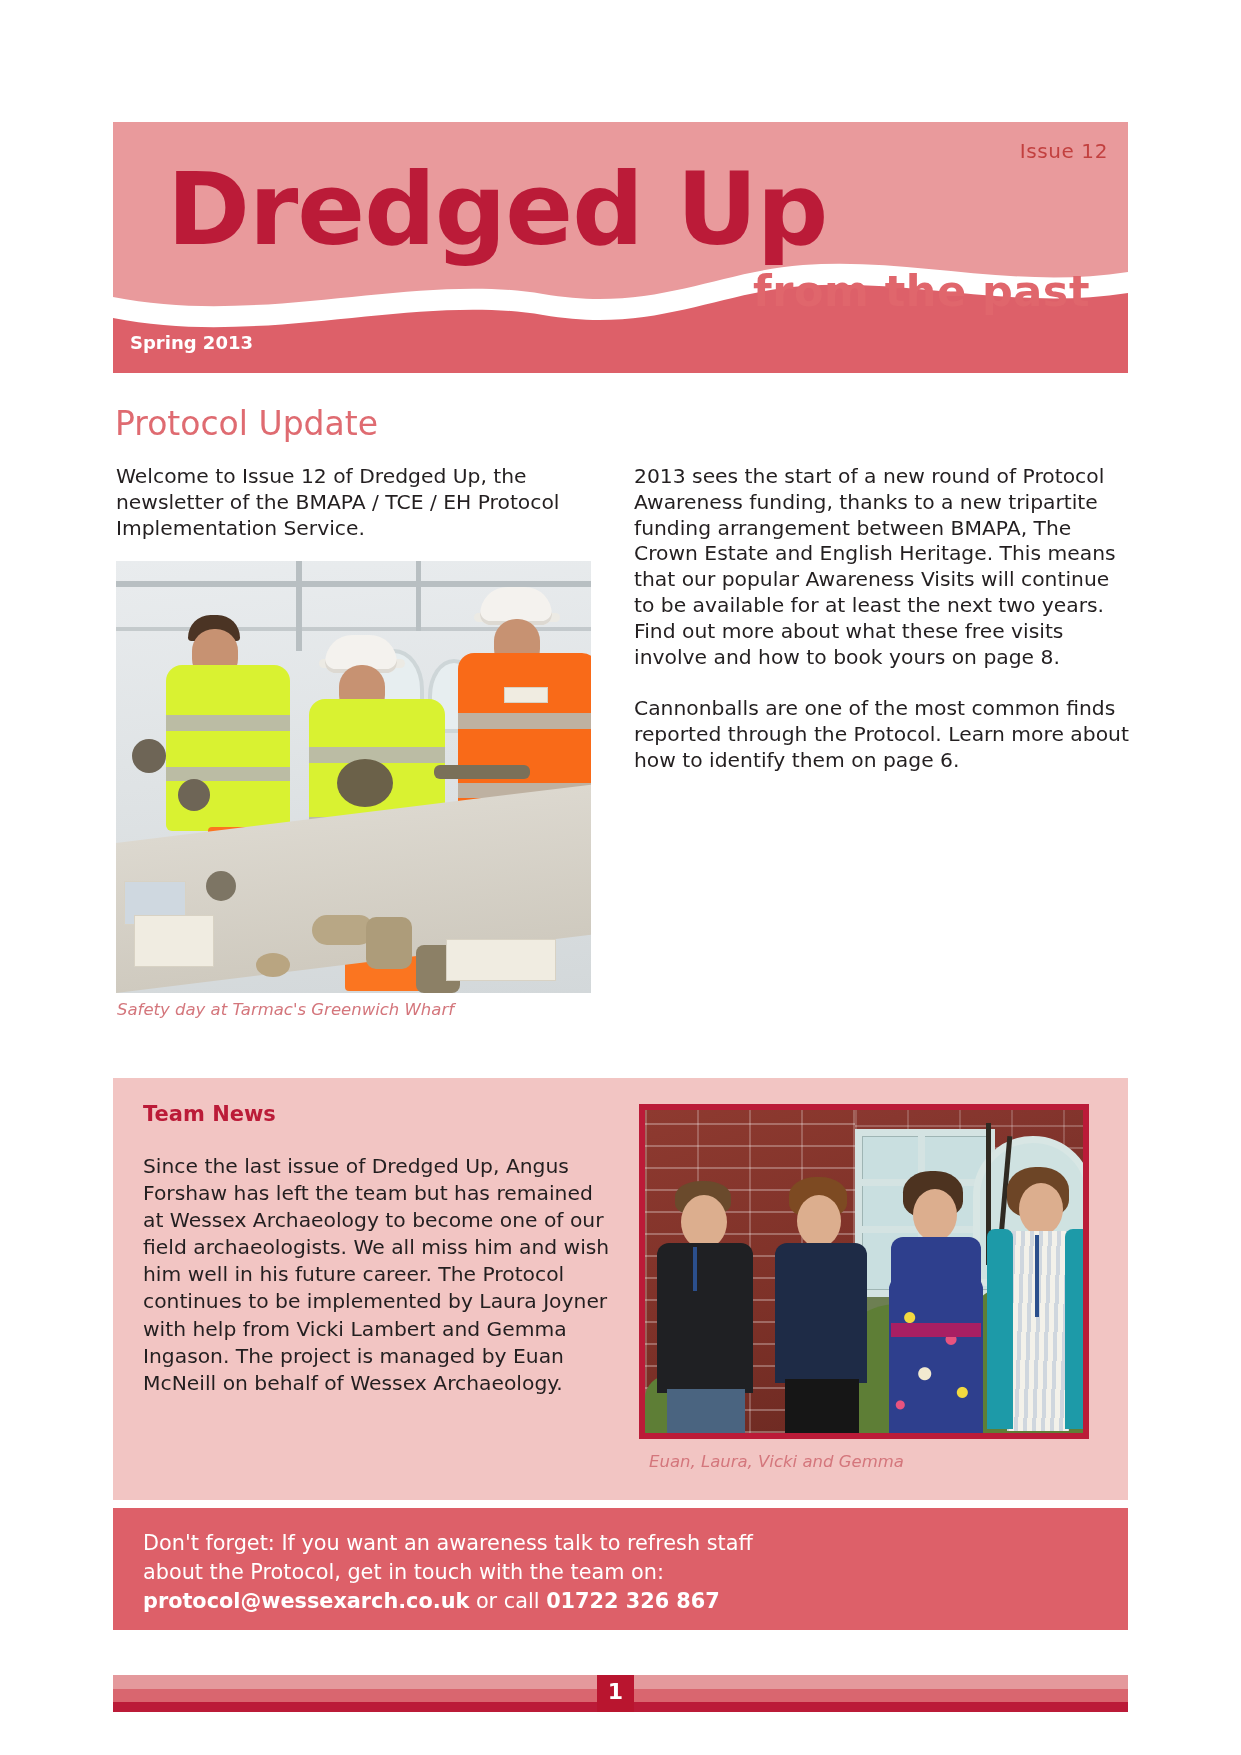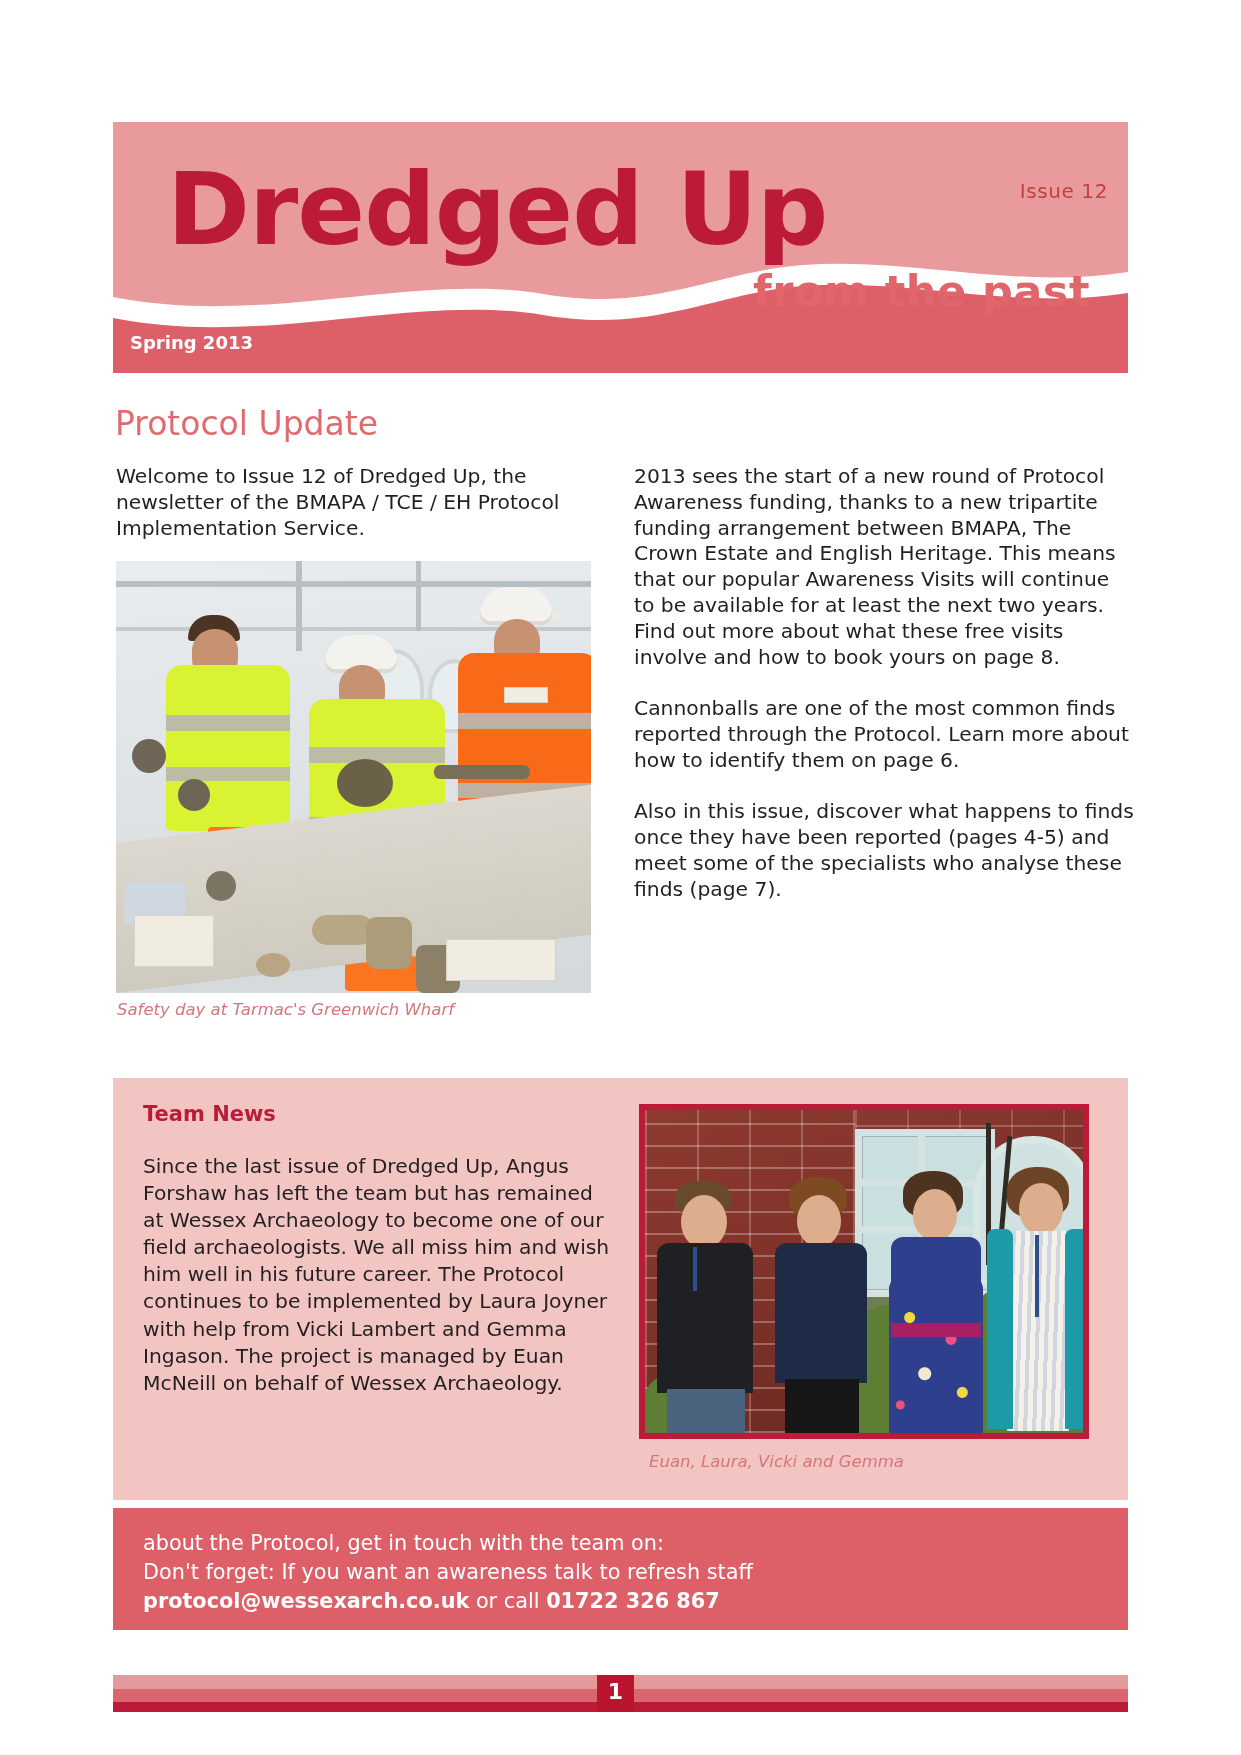--- a/index.html
+++ b/index.html
@@ -36,21 +36,20 @@
     height: 251px;
   }
   .issue-number {
     position: absolute;
     right: 20px;
     top: 17px;
     font-size: 20px;
     color: #c2403f;
     letter-spacing: 0.6px;
     font-family: "DejaVu Sans", sans-serif;
-    margin-top: 40px;
   }
   .title-main {
     position: absolute;
     left: 54px;
     top: 38px;
     font-size: 100px;
     font-weight: bold;
     color: #bb1b38;
     letter-spacing: -1px;
     line-height: 1;
@@ -384,21 +383,20 @@
     <div class="p1-object" style="left:300px;bottom:0px;width:44px;height:48px;border-radius:8px;background:#8c8066;"></div>
     <div class="p1-plate" style="left:330px;bottom:12px;width:110px;height:42px;"></div>
   </div>
 
   <div class="caption-pink caption-safety">Safety day at Tarmac's Greenwich Wharf</div>
 
   <div class="col-right">
     <div class="body-text">
       <p>2013 sees the start of a new round of Protocol Awareness funding, thanks to a new tripartite funding arrangement between BMAPA, The Crown Estate and English Heritage. This means that our popular Awareness Visits will continue to be available for at least the next two years. Find out more about what these free visits involve and how to book yours on page 8.</p>
       <p>Cannonballs are one of the most common finds reported through the Protocol. Learn more about how to identify them on page 6.</p>
-      <p>Also in this issue, discover what happens to finds once they have been reported (pages 4-5) and meet some of the specialists who analyse these finds (page 7).</p>
     </div>
   </div>
 
   <div class="team-panel">
     <div class="team-heading">Team News</div>
     <div class="team-body">Since the last issue of Dredged Up, Angus Forshaw has left the team but has remained at Wessex Archaeology to become one of our field archaeologists. We all miss him and wish him well in his future career. The Protocol continues to be implemented by Laura Joyner with help from Vicki Lambert and Gemma Ingason. The project is managed by Euan McNeill on behalf of Wessex Archaeology.</div>
 
     <div class="photo-team">
       <div class="p2-brick"></div>
       <div class="p2-brick2"></div>
@@ -445,22 +443,22 @@
         <div class="p2-cardi" style="left:78px;top:62px;width:26px;height:200px;"></div>
         <div class="p2-lanyard" style="left:48px;top:68px;height:82px;"></div>
       </div>
     </div>
 
     <div class="caption-team">Euan, Laura, Vicki and Gemma</div>
   </div>
 
   <div class="reminder">
     <div class="reminder-inner">
+      <div>Don't forget: If you want an awareness talk to refresh staff</div>
       <div>about the Protocol, get in touch with the team on:</div>
-      <div>Don't forget: If you want an awareness talk to refresh staff</div>
       <div>
         <span class="strong">protocol@wessexarch.co.uk</span><span> or call </span><span class="strong">01722 326 867</span>
       </div>
     </div>
   </div>
 
   <div class="footer">
     <div class="footer-band-1"></div>
     <div class="footer-band-2"></div>
     <div class="footer-band-3"></div>

